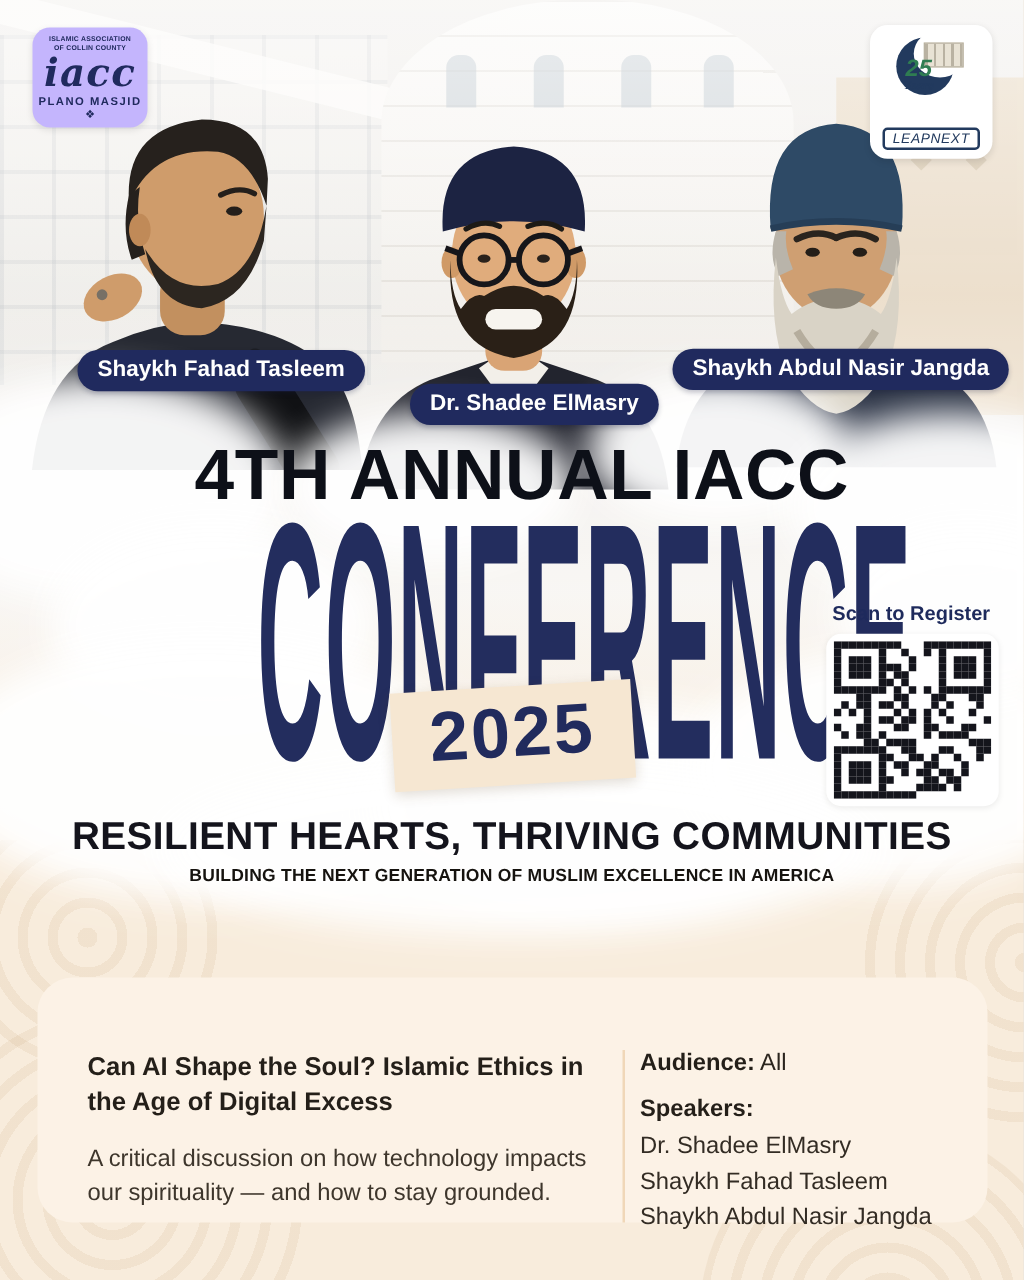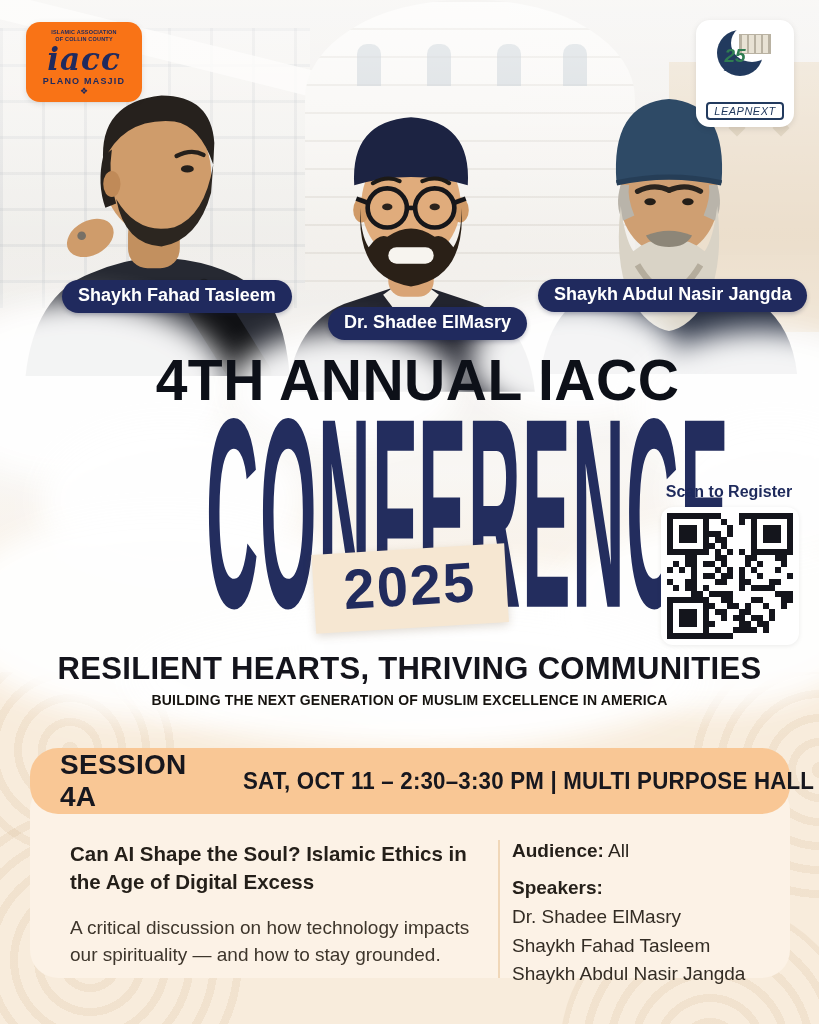--- a/index.html
+++ b/index.html
@@ -31,21 +31,21 @@
     background:#aebbc4;opacity:.55;}
   .bldg-right{position:absolute;right:0;top:62px;width:150px;height:270px;background:#e9d9c2;opacity:.9;}
   .diamond{position:absolute;width:12px;height:12px;background:#c9b797;transform:rotate(45deg);opacity:.8;}
   .photo-haze{position:absolute;inset:0;
     background:linear-gradient(180deg,rgba(255,255,255,.55) 0%,rgba(255,255,255,.12) 35%,rgba(255,255,255,.55) 70%,var(--cream) 98%);}
   
   .speaker{position:absolute;z-index:1;}
   
   .cloud{position:absolute;background:#fff;border-radius:50%;filter:blur(14px);opacity:.95;z-index:2;}
   
-  .logo-iacc{position:absolute;left:26px;top:22px;width:116px;z-index:7;background:#f97316;
+  .logo-iacc{position:absolute;left:26px;top:22px;width:92px;z-index:7;background:#c4b5fd;
     border-radius:14px;padding:7px 4px 6px;text-align:center;box-shadow:0 2px 6px rgba(0,0,0,.10);color:var(--navy);}
   .iacc-top{font-size:5.5px;font-weight:700;letter-spacing:.2px;line-height:1.25;}
   .iacc-script{font-family:"DejaVu Serif",serif;font-style:italic;font-weight:700;font-size:31px;
     line-height:1.05;letter-spacing:1px;}
   .iacc-masjid{font-size:9px;font-weight:800;letter-spacing:1.2px;margin-top:1px;}
   .iacc-orn{font-size:9px;line-height:1;margin-top:1px;}
   .logo-leapnext{position:absolute;left:696px;top:20px;width:98px;z-index:7;background:#fff;
     border-radius:14px;padding:6px 4px 7px;text-align:center;box-shadow:0 2px 6px rgba(0,0,0,.10);}
   .ln-emblem{position:relative;width:56px;height:48px;margin:4px auto;}
   .ln-moon{position:absolute;left:0;top:0;width:46px;height:46px;border-radius:50%;background:#223a5e;}
@@ -442,24 +442,20 @@
         <rect x="42" y="120" width="6" height="6"></rect>
         <rect x="48" y="120" width="6" height="6"></rect>
         <rect x="54" y="120" width="6" height="6"></rect>
         <rect x="60" y="120" width="6" height="6"></rect>
       </svg>
     </div>
 
   <div class="tag1">RESILIENT HEARTS, THRIVING COMMUNITIES</div>
   <div class="tag2">BUILDING THE NEXT GENERATION OF MUSLIM EXCELLENCE IN AMERICA</div>
 
-  <div class="session-band">
-    <div class="session-code">SESSION 4A</div>
-    <div class="session-schedule">SAT, OCT 11 – 2:30–3:30 PM | MULTI PURPOSE HALL</div>
-  </div>
   <div class="session-body">
     <div class="col-left">
       <div class="topic">Can AI Shape the Soul? Islamic Ethics in the Age of Digital Excess</div>
       <div class="desc">A critical discussion on how technology impacts our spirituality — and how to stay grounded.</div>
     </div>
     <div class="col-right">
       <div class="aud-line">
         <b>Audience:</b>
         <span>All</span>
       </div>

